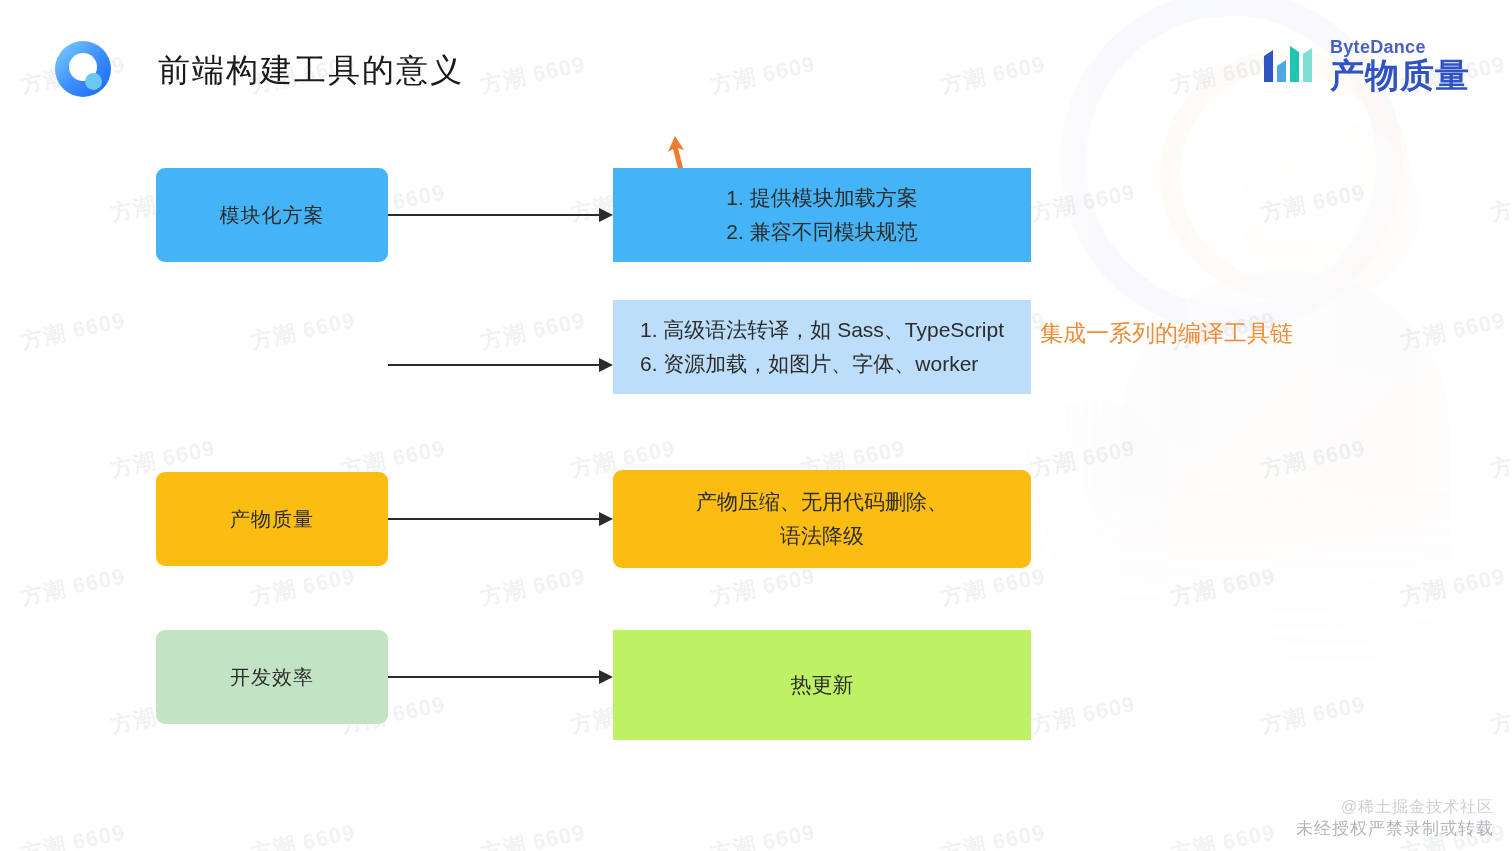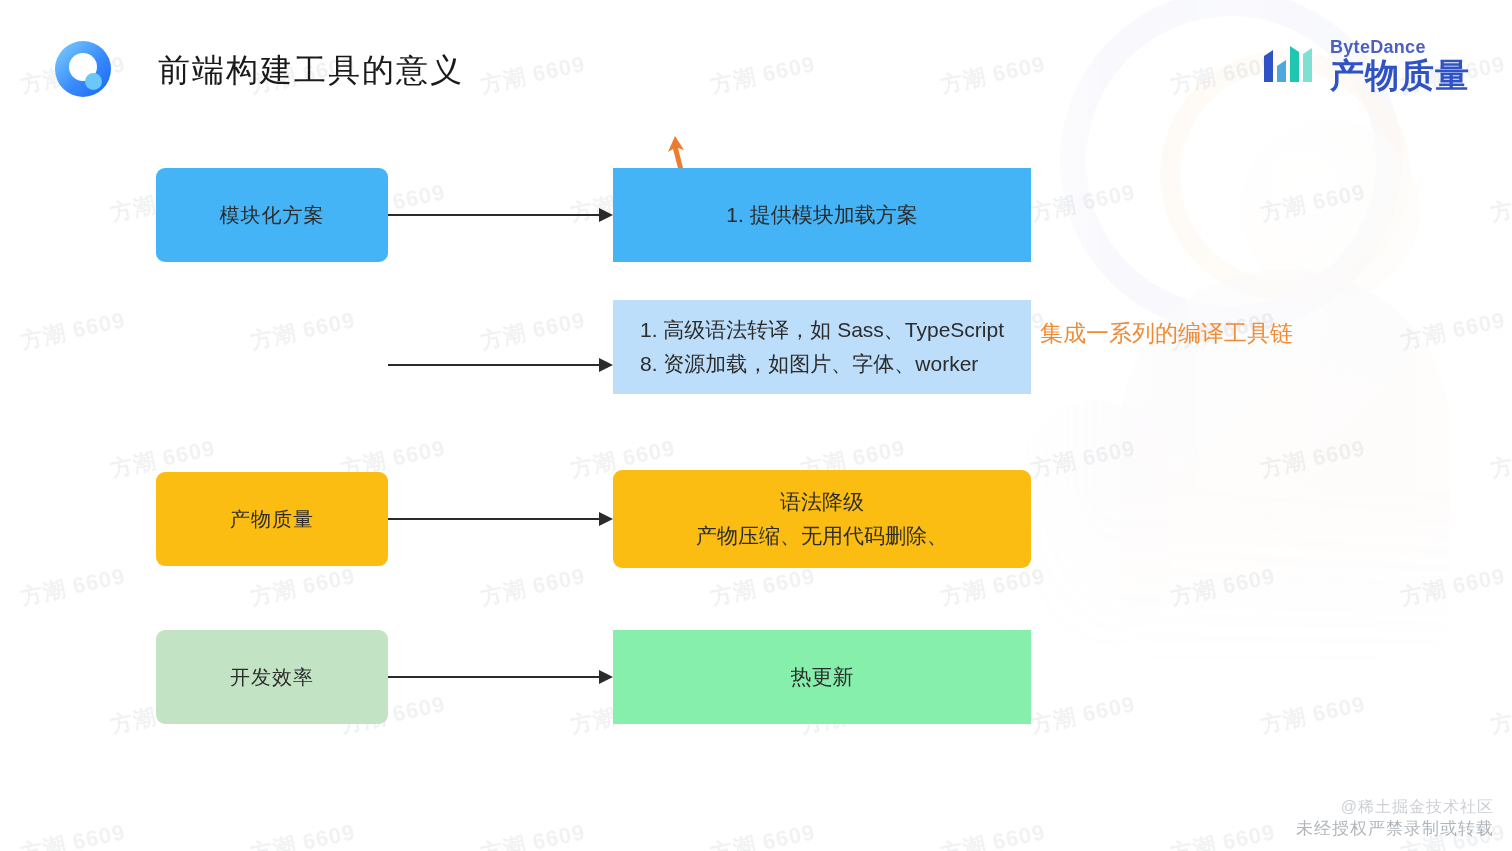--- a/index.html
+++ b/index.html
@@ -340,56 +340,57 @@
   <div class="node node-left rounded" style="left:156px; top:168px; width:232px; height:94px; background:#45b4f7;">
     <span class="node-text">模块化方案</span>
   </div>
   <div class="connector" style="left:388px; top:208px; width:225px;">
     <div class="line" style="width:212px;"></div>
     <div class="head" style="left:211px;"></div>
   </div>
   <div class="node node-right numbered square" style="left:613px; top:168px; width:418px; height:94px; background:#45b4f7;">
     <div style="display:block;">
       <span class="node-text">1. 提供模块加载方案</span>
+      <span class="node-text">2. 兼容不同模块规范</span>
     </div>
   </div>
 
   <div class="connector" style="left:388px; top:358px; width:225px;">
     <div class="line" style="width:212px;"></div>
     <div class="head" style="left:211px;"></div>
   </div>
   <div class="node node-right numbered square" style="left:613px; top:300px; width:418px; height:94px; background:#bcdefa;">
     <div style="display:block;">
       <span class="node-text">1. 高级语法转译，如 Sass、TypeScript</span>
-      <span class="node-text">8. 资源加载，如图片、字体、worker</span>
+      <span class="node-text">6. 资源加载，如图片、字体、worker</span>
     </div>
   </div>
 
   <div class="node node-left rounded" style="left:156px; top:472px; width:232px; height:94px; background:#fcbd13;">
     <span class="node-text">产物质量</span>
   </div>
   <div class="connector" style="left:388px; top:512px; width:225px;">
     <div class="line" style="width:212px;"></div>
     <div class="head" style="left:211px;"></div>
   </div>
   <div class="node node-right rounded" style="left:613px; top:470px; width:418px; height:98px; background:#fcbd13;">
     <div style="display:block; text-align:center;">
+      <span class="node-text">产物压缩、无用代码删除、</span>
       <span class="node-text">语法降级</span>
-      <span class="node-text">产物压缩、无用代码删除、</span>
     </div>
   </div>
 
   <div class="node node-left rounded" style="left:156px; top:630px; width:232px; height:94px; background:#c3e4c4;">
     <span class="node-text">开发效率</span>
   </div>
   <div class="connector" style="left:388px; top:670px; width:225px;">
     <div class="line" style="width:212px;"></div>
     <div class="head" style="left:211px;"></div>
   </div>
-  <div class="node node-right square" style="left:613px; top:630px; width:418px; height:94px; background:#86efac;">
+  <div class="node node-right square" style="left:613px; top:630px; width:418px; height:110px; background:#bef264;">
     <span class="node-text">热更新</span>
   </div>
 
   <div class="corner-wm">
     <div class="wm-top">@稀土掘金技术社区</div>
     <div class="wm-bot">未经授权严禁录制或转载</div>
   </div>
 
 </div>
 

